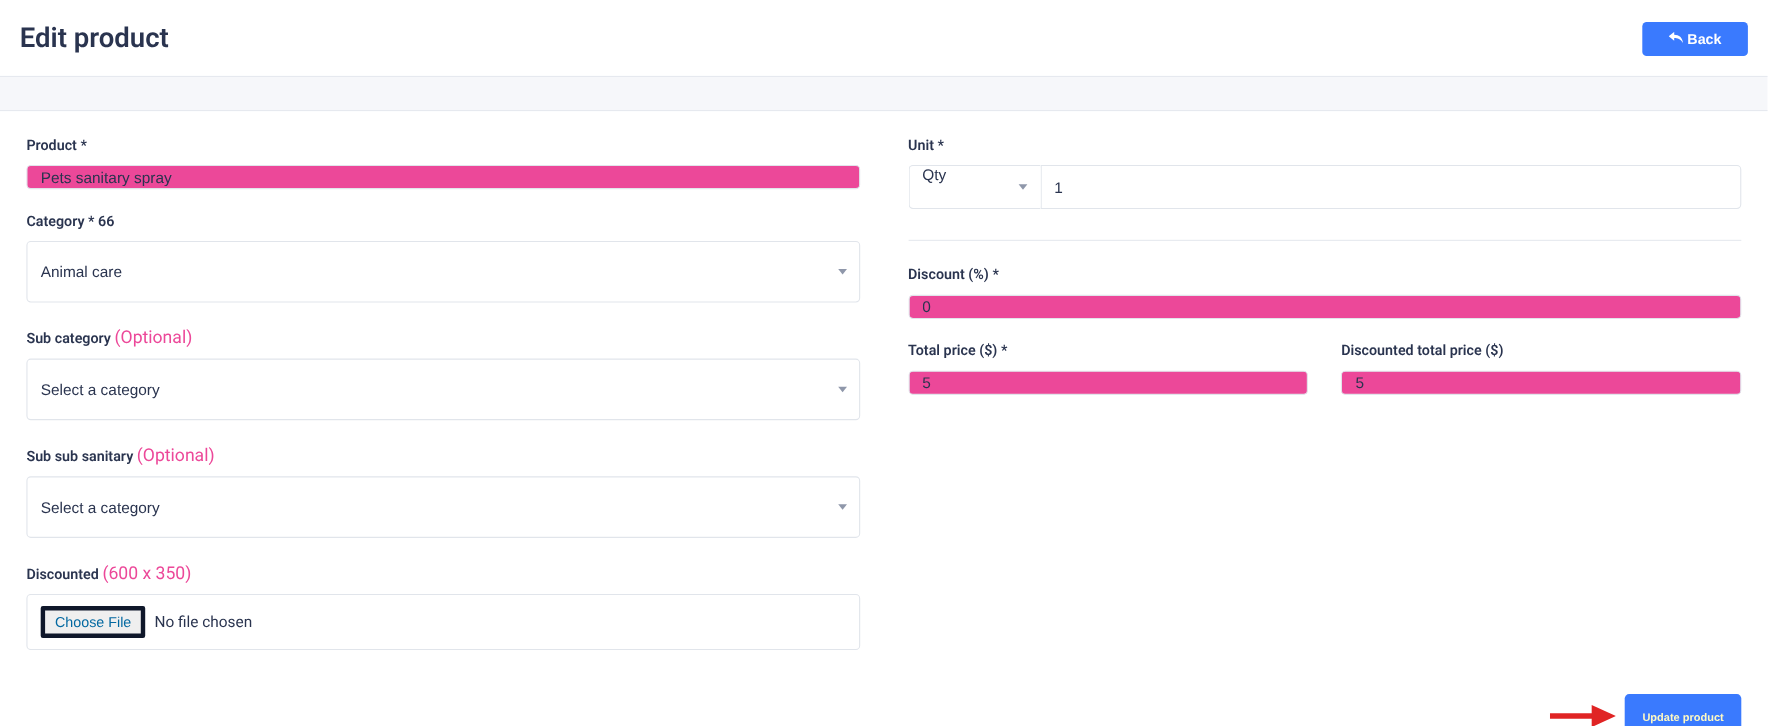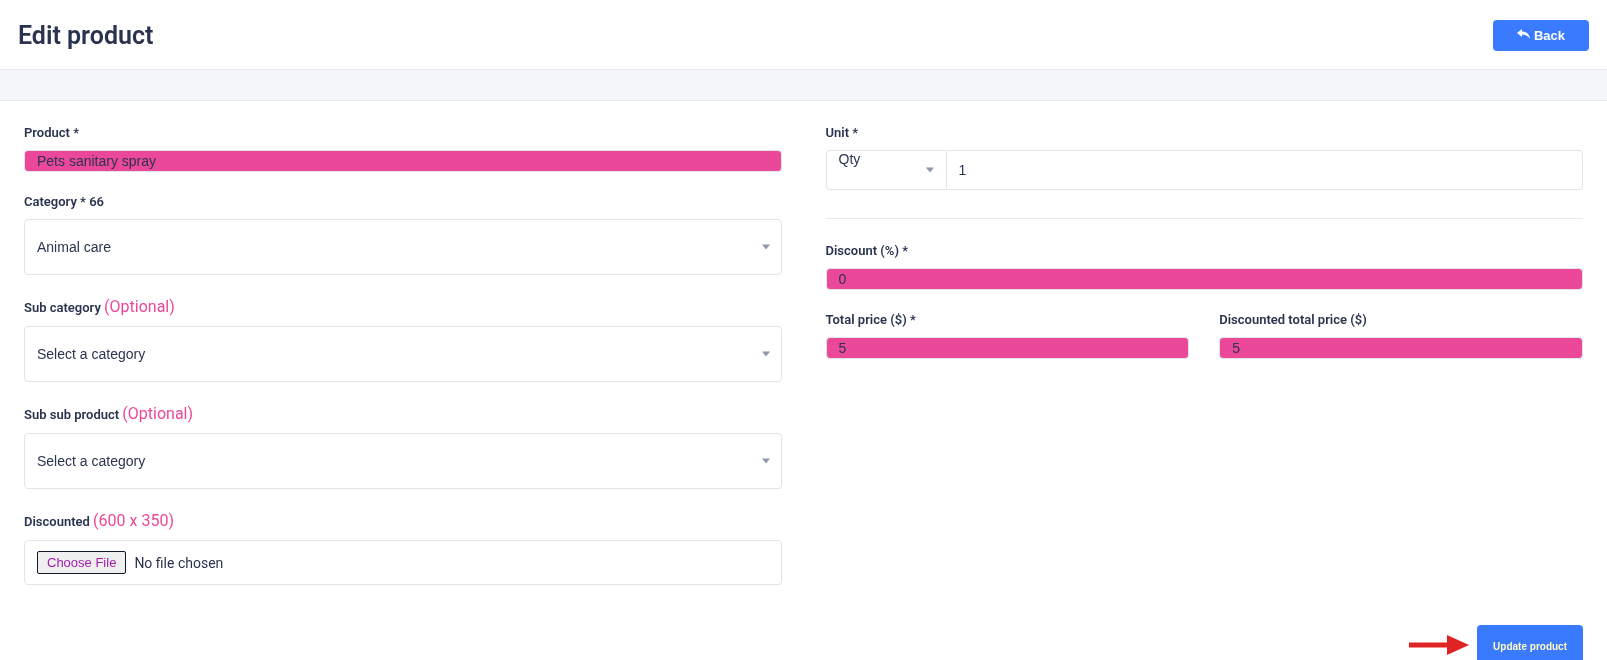--- a/index.html
+++ b/index.html
@@ -168,24 +168,24 @@
       border: 1px solid #e1e5eb;
       border-radius: 4px;
       padding: 10px 12px;
       display: flex;
       align-items: center;
       gap: 8px;
       background: #ffffff;
     }
     .choose-file-btn {
       background: #efefef;
-      border: 1px solid #0f172a;
+      border: 4px solid #0f172a;
       padding: 3px 9px;
       font-size: 13px;
-      color: #a21caf;
+      color: #0369a1;
       cursor: pointer;
       border-radius: 2px;
     }
     .no-file {
       font-size: 14px;
       color: #2a344f;
     }
     .footer-actions {
       display: flex;
       justify-content: flex-end;
@@ -250,21 +250,21 @@
       <div class="select-container">
         <button type="button" class="select-input">
           <span>Select a category</span>
         </button>
         <span class="caret-down"></span>
       </div>
     </div>
 
     <div class="form-group">
       <label class="label">
-        <span>Sub sub product </span><span class="optional">(Optional)</span>
+        <span>Sub sub sanitary </span><span class="optional">(Optional)</span>
       </label>
       <div class="select-container">
         <button type="button" class="select-input">
           <span>Select a category</span>
         </button>
         <span class="caret-down"></span>
       </div>
     </div>
 
     <div class="form-group">

